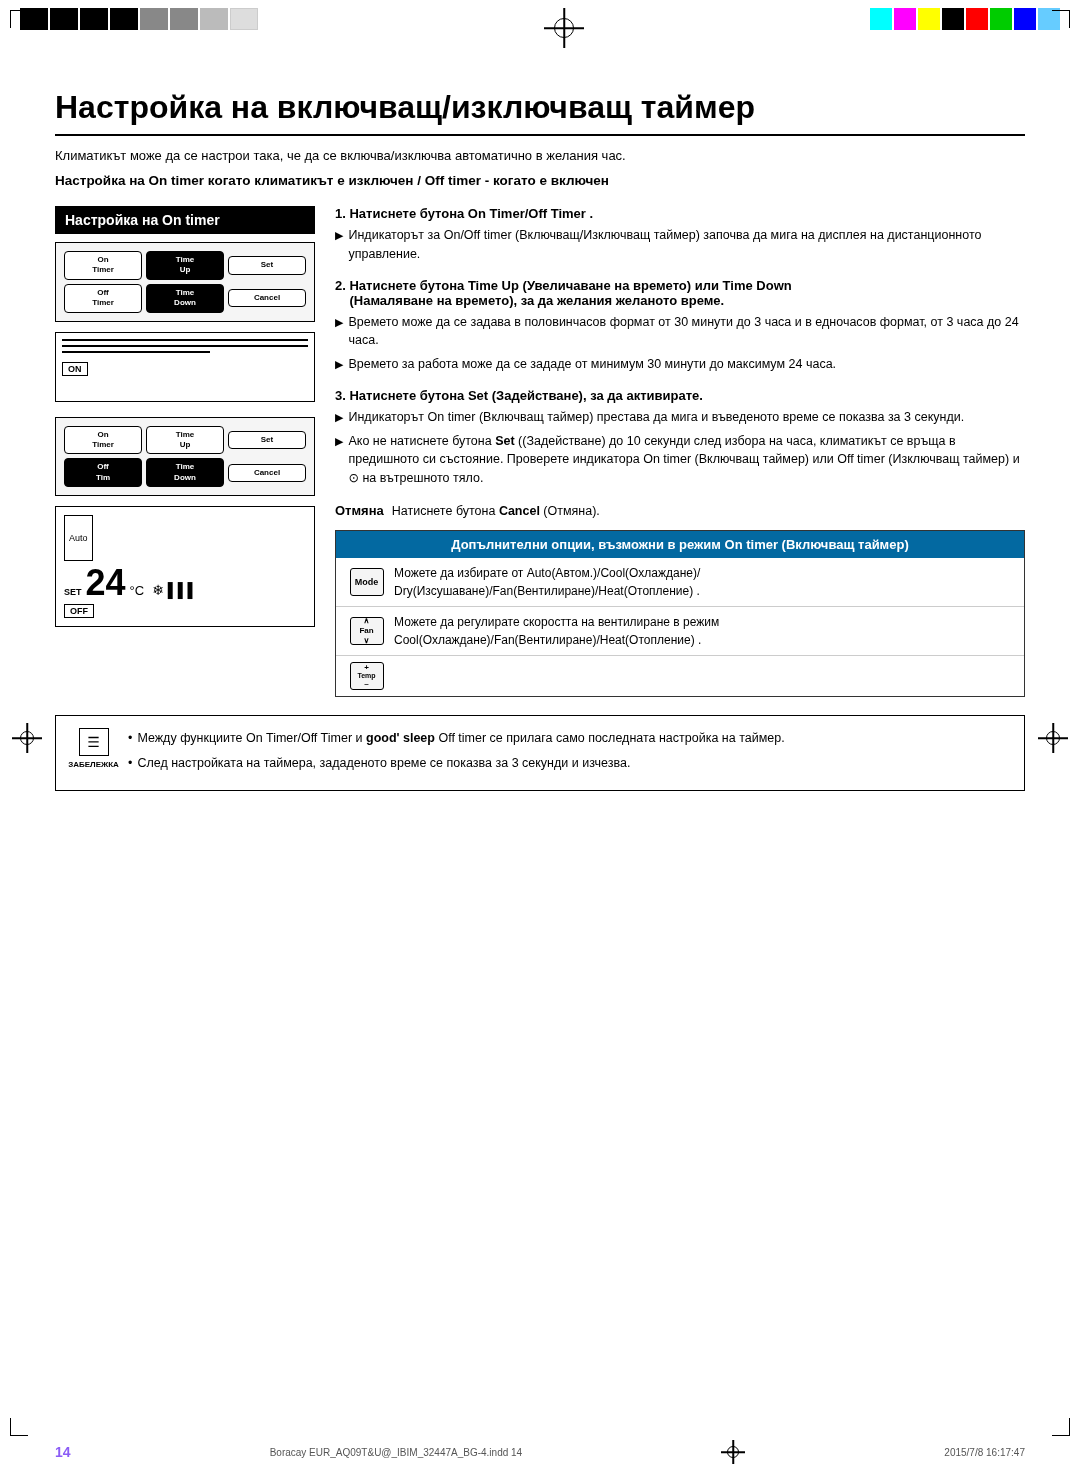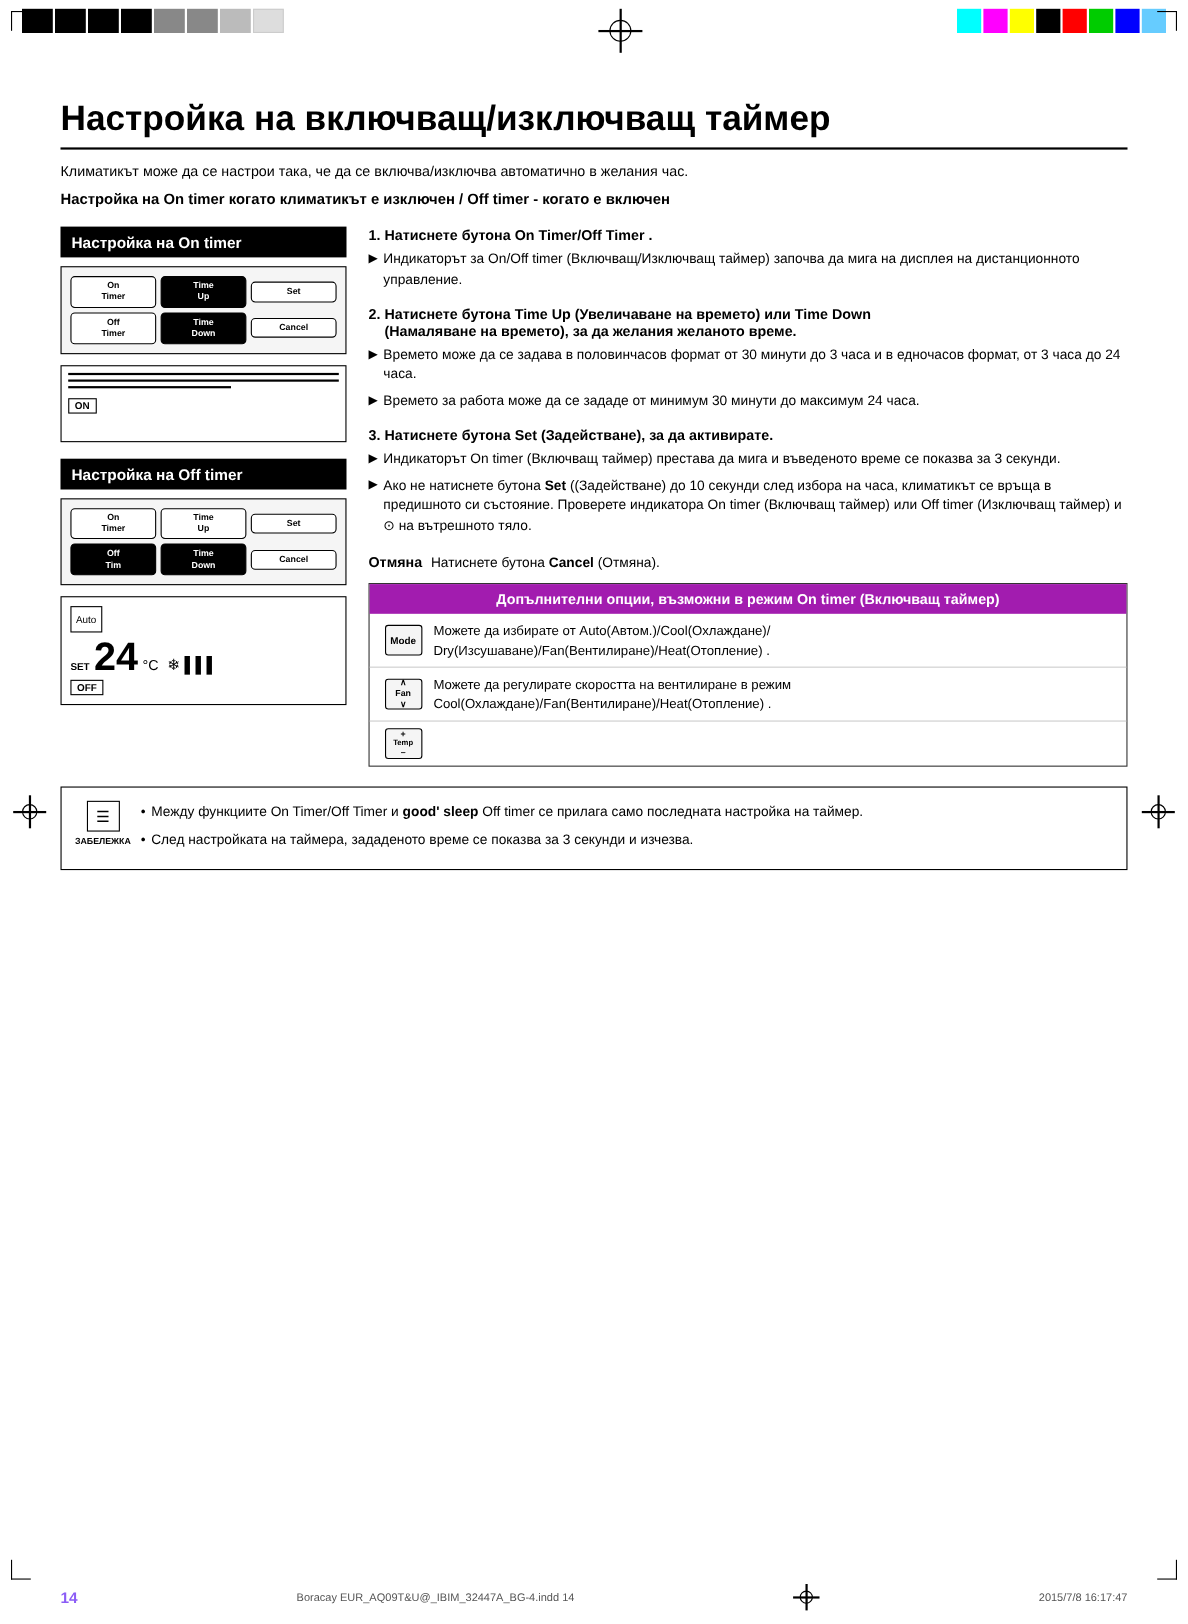--- a/index.html
+++ b/index.html
@@ -229,21 +229,21 @@
       border: 1.5px solid #000;
       padding: 8px;
       margin-bottom: 12px;
       background: #fff;
     }
 
     .auto-label {
       font-size: 9px;
       border: 1px solid #000;
       display: inline-block;
-      padding: 6px 4px;
+      padding: 17px 4px;
       margin-bottom: 4px;
       text-align: right;
     }
 
     .temp-display {
       display: flex;
       align-items: baseline;
       gap: 4px;
     }
 
@@ -314,21 +314,21 @@
       flex-shrink: 0;
     }
 
     
     .options-box {
       border: 1.5px solid #333;
       margin-top: 8px;
     }
 
     .options-header {
-      background: #a21caf;
+      background: #0369a1;
       color: #fff;
       text-align: center;
       padding: 6px;
       font-size: 13px;
       font-weight: bold;
     }
 
     .option-row {
       display: flex;
       border-bottom: 1px solid #ccc;
@@ -536,21 +536,20 @@
           <div class="screen-lines">
             <div class="screen-line"></div>
             <div class="screen-line"></div>
             <div class="screen-line" style="width:60%"></div>
           </div>
           <div class="on-indicator">ON</div>
         </div>
       </div>
 
       <div class="off-timer-section">
-        <div class="section-header">Настройка на Off timer</div>
 
         
         <div class="remote-diagram">
           <div class="remote-buttons">
             <div class="remote-btn">On<br>Timer</div>
             <div class="remote-btn">Time<br>Up</div>
             <div class="remote-btn">Set</div>
             <div class="remote-btn highlighted">Off<br>Tim</div>
             <div class="remote-btn highlighted">Time<br>Down</div>
             <div class="remote-btn">Cancel</div>

